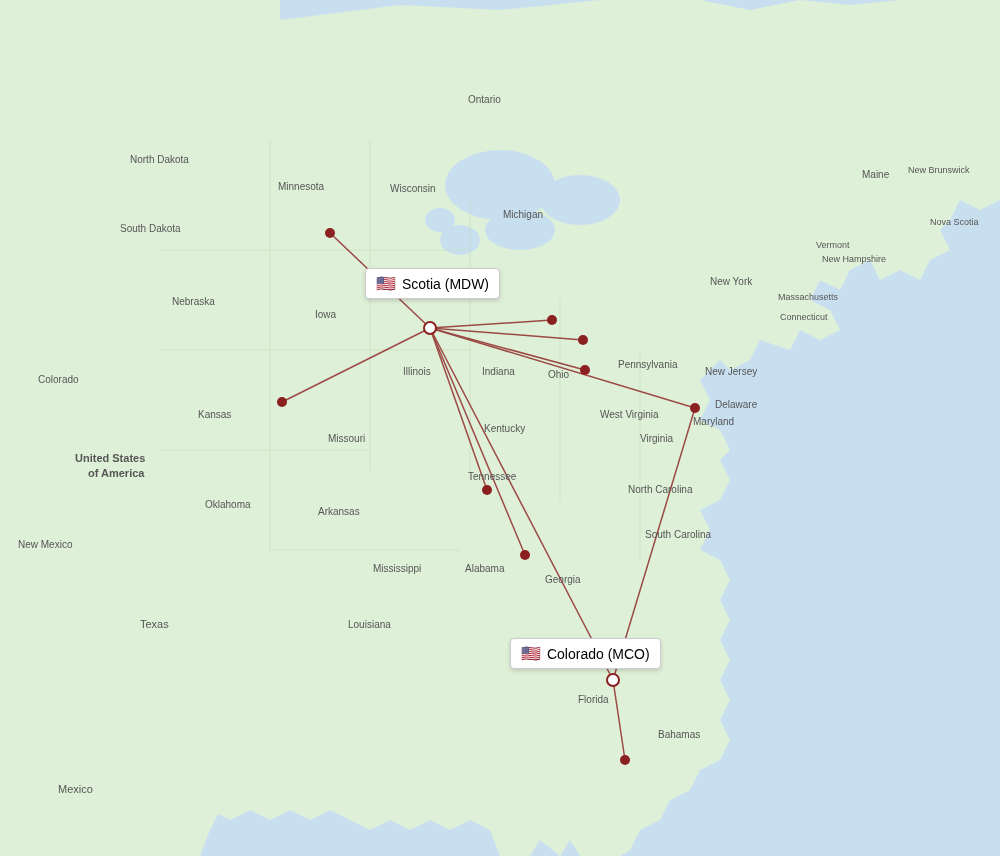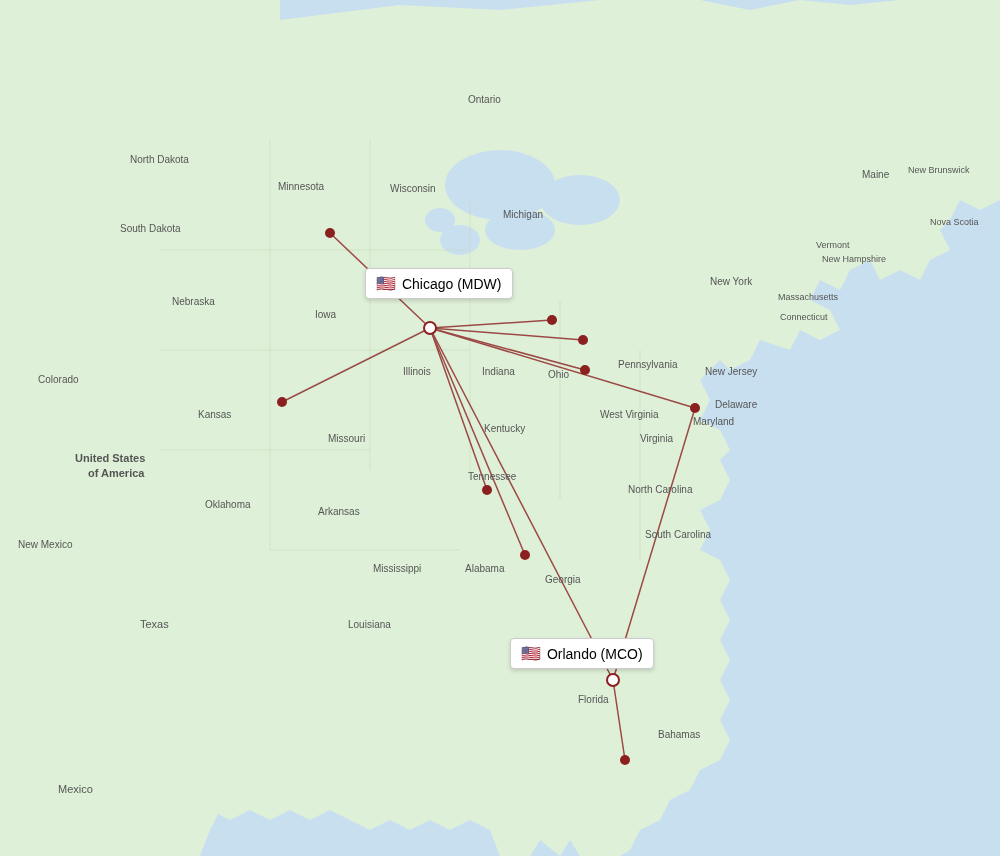--- a/index.html
+++ b/index.html
@@ -186,20 +186,20 @@
     <text x="658" y="738" font-size="10" fill="#555" font-family="Arial">Bahamas</text>
     <text x="468" y="103" font-size="10" fill="#555" font-family="Arial">Ontario</text>
     <text x="908" y="173" font-size="9" fill="#555" font-family="Arial">New Brunswick</text>
     <text x="930" y="225" font-size="9" fill="#555" font-family="Arial">Nova Scotia</text>
     <text x="75" y="462" font-size="11" fill="#555" font-family="Arial" font-weight="bold">United States</text>
     <text x="88" y="477" font-size="11" fill="#555" font-family="Arial" font-weight="bold">of America</text>
   </svg>
 
   <div class="airport-label" id="chicago-label">
     <span class="flag">🇺🇸</span>
-    <span>Chicago (MDW)</span>
+    <span>Scotia (MDW)</span>
   </div>
 
   <div class="airport-label" id="orlando-label">
     <span class="flag">🇺🇸</span>
-    <span>Orlando (MCO)</span>
+    <span>Colorado (MCO)</span>
   </div>
 </div>
 
 </body></html>

